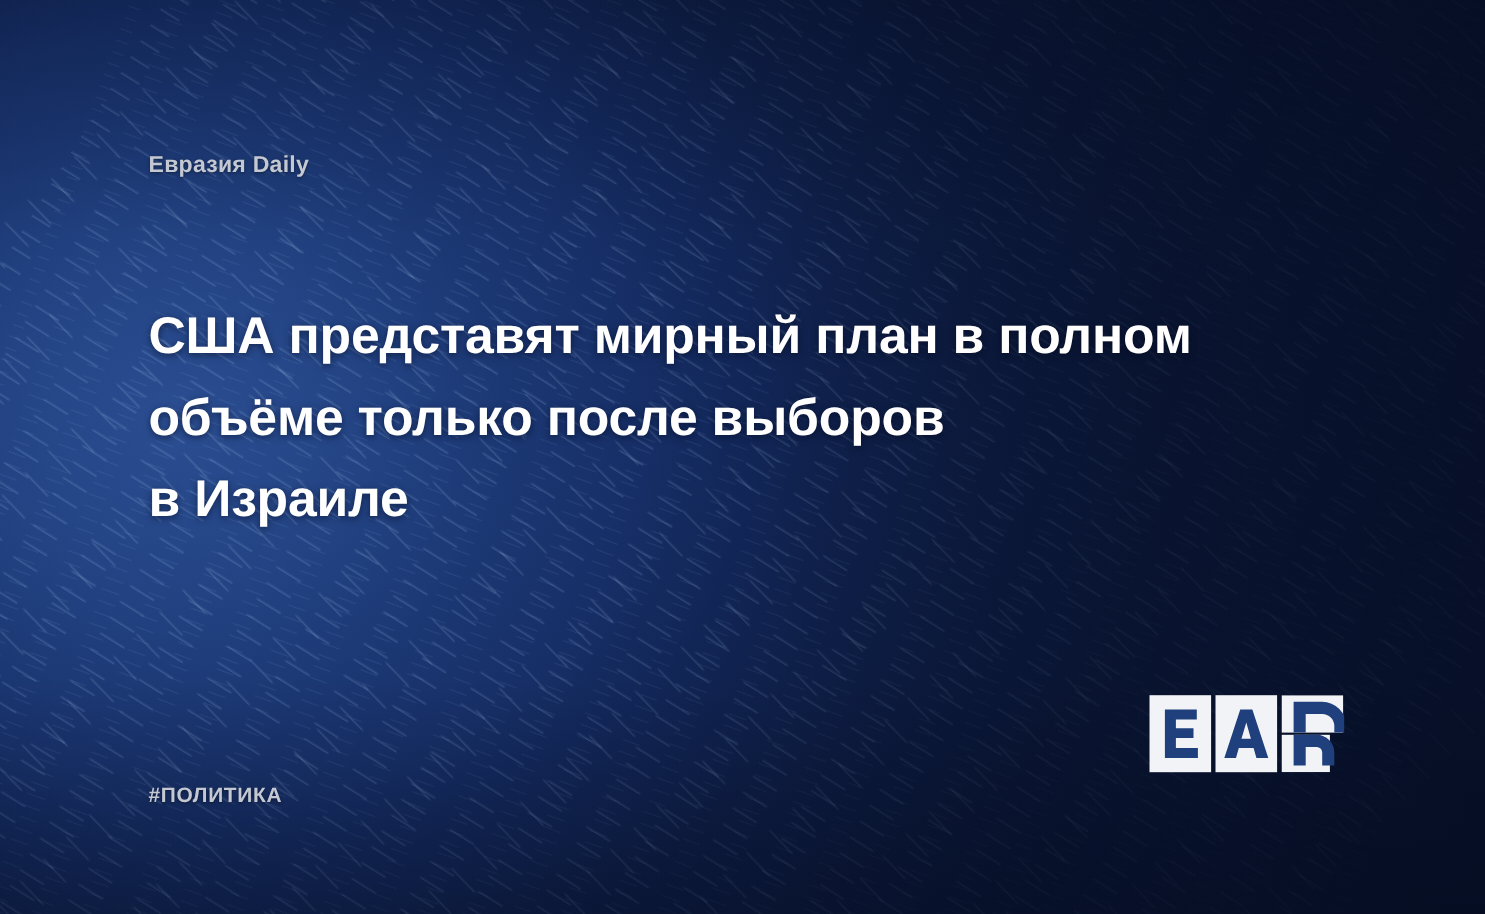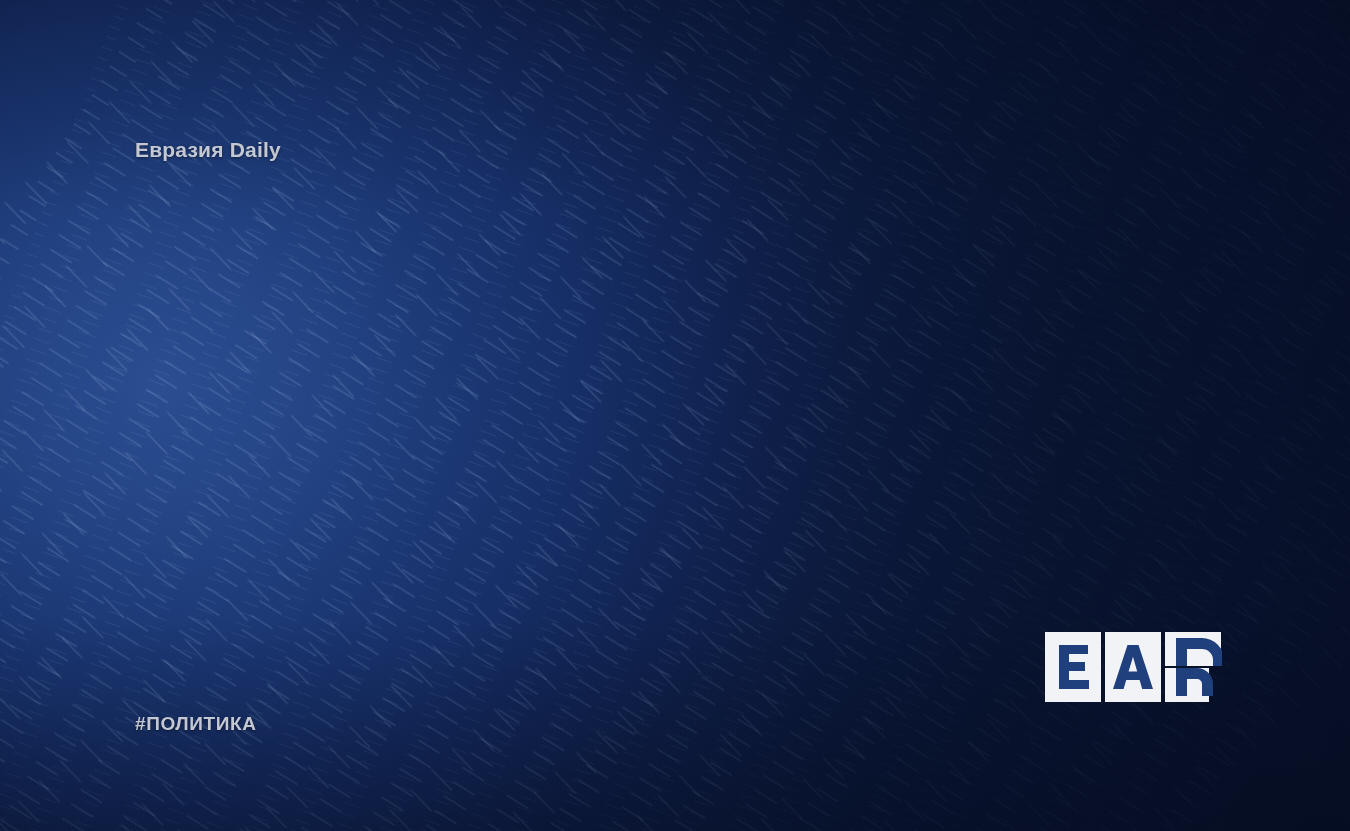--- a/index.html
+++ b/index.html
@@ -194,20 +194,25 @@
   <div class="trails t1"></div>
   <div class="trails t2"></div>
   <div class="trails t3"></div>
   <div class="trails-fade"></div>
   <div class="bg-vignette"></div>
 
   <div class="content">
 
     <div class="brand">Евразия Daily</div>
 
+    <div class="headline">
+      <span class="hl-line">США представят мирный план в полном</span>
+      <span class="hl-line">объёме только после выборов</span>
+      <span class="hl-line">в Израиле</span>
+    </div>
 
     <div class="hashtag">#ПОЛИТИКА</div>
 
     <div class="logo">
 
       <div class="logo-tile">
         <svg width="56" height="70" viewBox="0 0 56 70" aria-hidden="true">
           <path fill="#20407d" d="M14 13 H43 V22 H24 V30 H40 V39 H24 V48 H44 V57 H14 Z"></path>
         </svg>
       </div>

